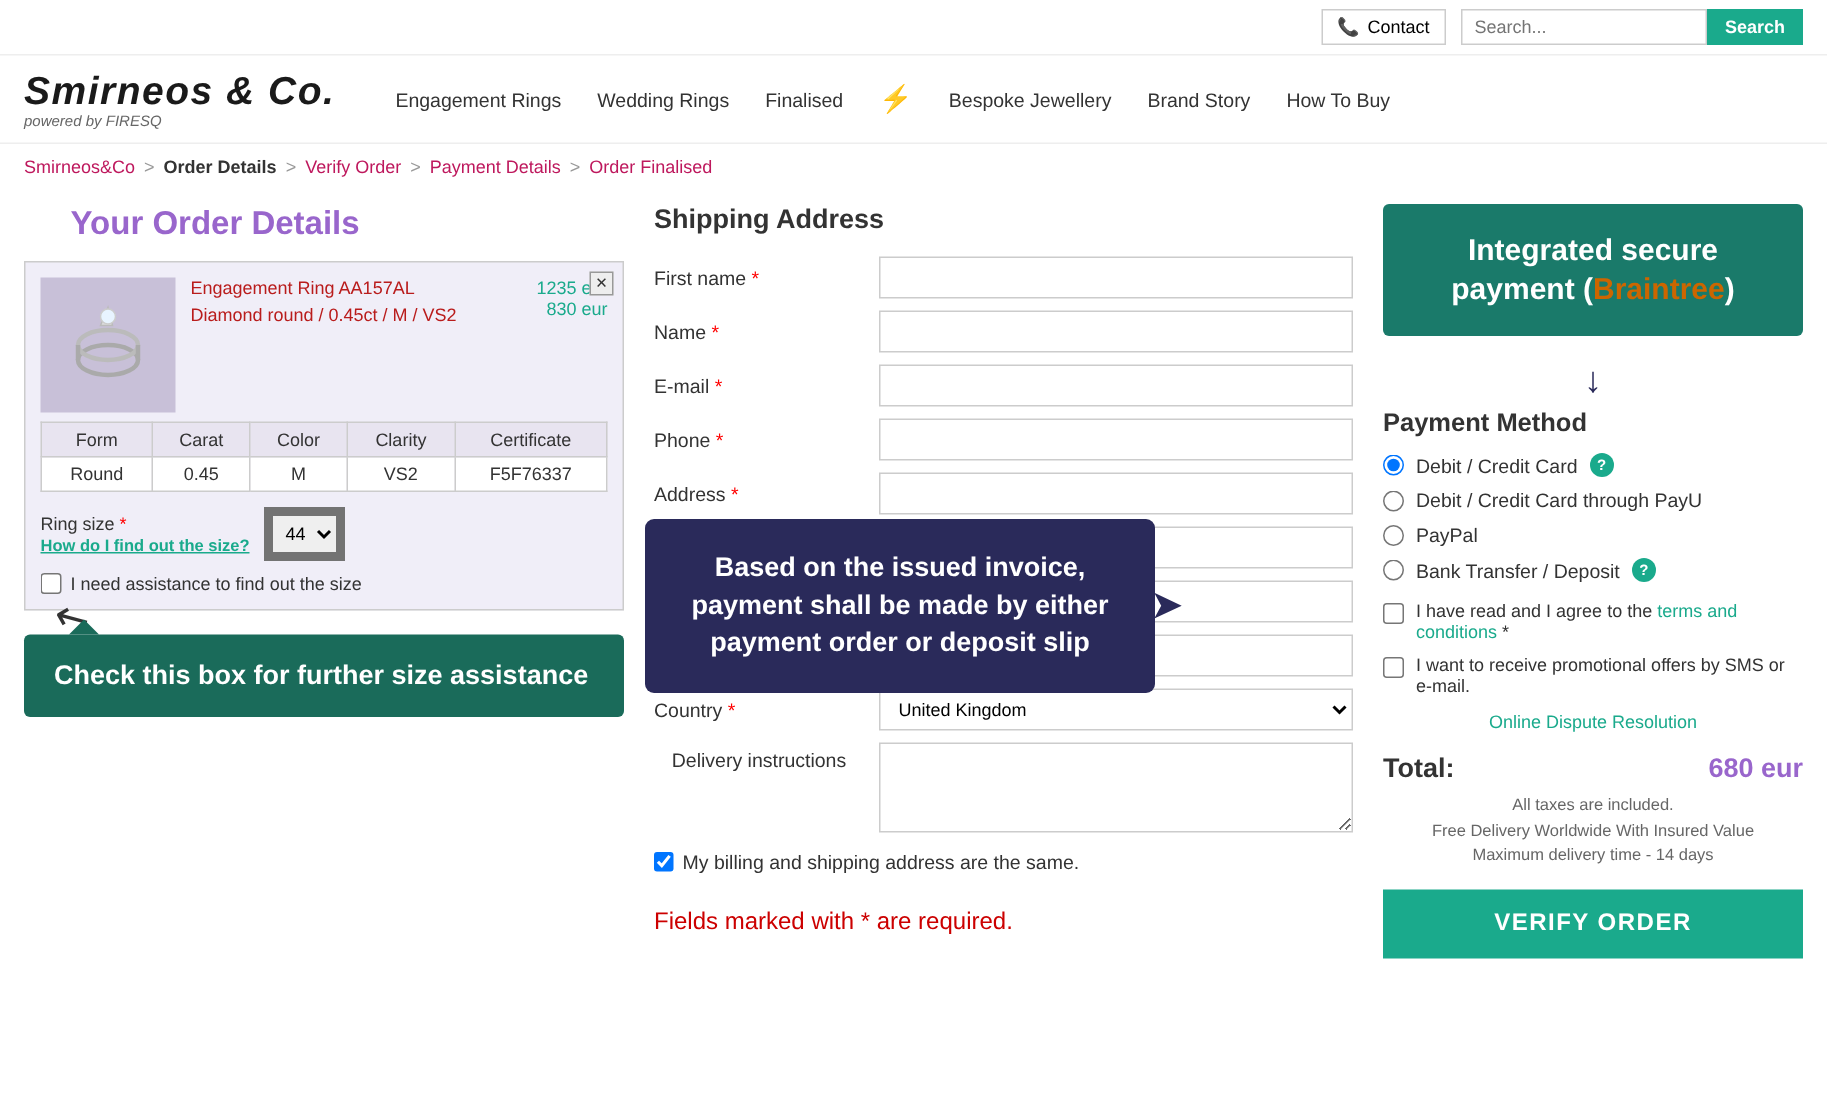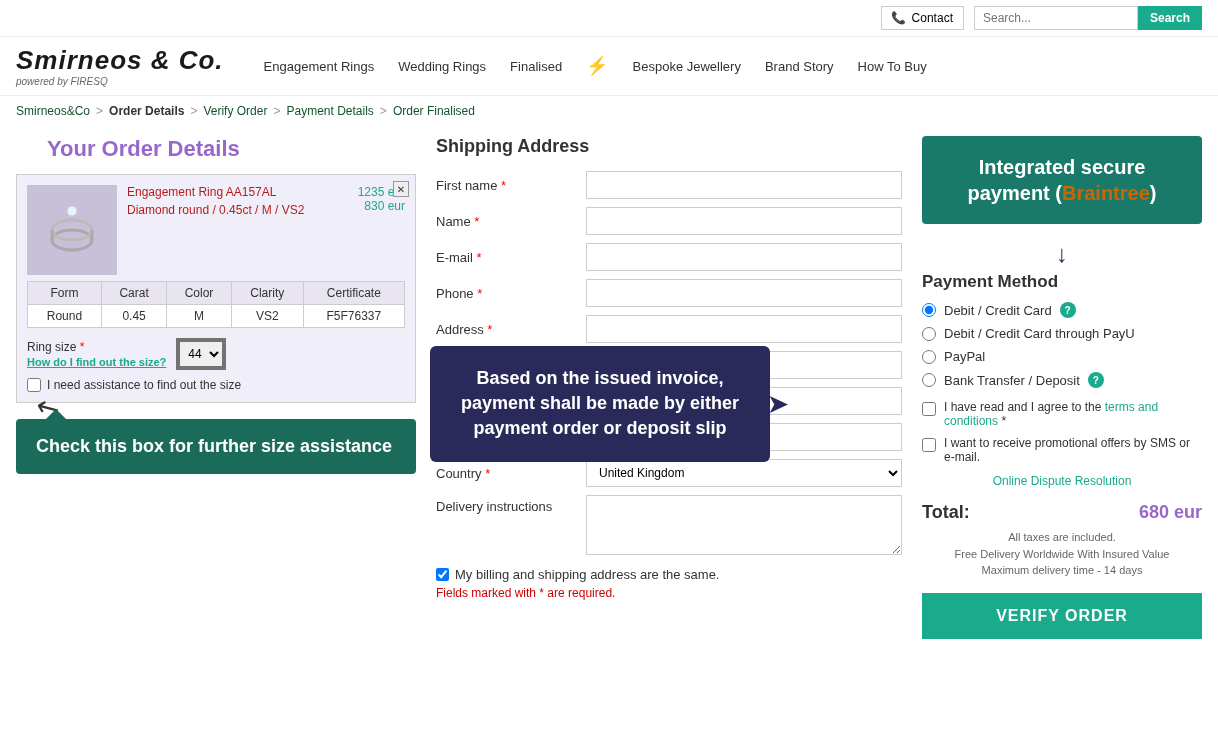--- a/index.html
+++ b/index.html
@@ -14,21 +14,21 @@
 
     .logo-nav { display: flex; align-items: center; padding: 8px 16px; border-bottom: 1px solid #eee; }
     .logo { margin-right: 40px; }
     .logo-title { font-size: 26px; font-style: italic; font-weight: bold; color: #1a1a1a; letter-spacing: 1px; }
     .logo-sub { font-size: 10px; color: #666; font-style: italic; }
     nav { display: flex; gap: 24px; align-items: center; }
     nav a { text-decoration: none; color: #333; font-size: 13px; }
 
     
     .breadcrumb { padding: 8px 16px; font-size: 12px; color: #666; display: flex; align-items: center; gap: 6px; }
-    .breadcrumb a { color: #14532d; text-decoration: none; }
+    .breadcrumb a { color: #be185d; text-decoration: none; }
     .breadcrumb .sep { color: #999; }
     .breadcrumb .active { color: #333; font-weight: bold; }
 
     
     .main { display: flex; padding: 10px 16px; gap: 20px; }
 
     
     .left-col { width: 400px; flex-shrink: 0; }
     .order-title { color: #9966cc; font-size: 22px; font-weight: bold; margin-bottom: 12px; margin-left: 31px; }
 
@@ -43,42 +43,42 @@
     .price-row { display: flex; flex-direction: column; align-items: flex-end; font-size: 12px; }
     .price-orig { color: #1aaa8c; }
     .price-disc { color: #1aaa8c; }
 
     .specs-table { width: 100%; border-collapse: collapse; margin-top: 6px; font-size: 12px; }
     .specs-table th { background: #e8e4f0; border: 1px solid #ccc; padding: 4px 8px; text-align: center; font-weight: normal; color: #333; }
     .specs-table td { border: 1px solid #ccc; padding: 4px 8px; text-align: center; background: #fff; }
 
     .ring-size-row { display: flex; align-items: center; gap: 10px; margin-top: 10px; font-size: 12px; }
     .size-link { color: #1aaa8c; font-size: 11px; cursor: pointer; display: block; margin-top: 2px; font-weight: bold; }
-    .ring-size-select { padding: 4px; border: 4px solid #737373; font-size: 12px; }
+    .ring-size-select { padding: 4px; border: 6px solid #737373; font-size: 12px; }
 
     .size-assist { display: flex; align-items: center; gap: 6px; margin-top: 8px; font-size: 12px; }
     .size-assist input[type="checkbox"] { width: 14px; height: 14px; }
 
     
     .tooltip-left { background: #1a6b5a; color: #fff; padding: 16px 20px; border-radius: 4px; margin-top: 16px; position: relative; font-size: 18px; font-weight: bold; line-height: 1.3; }
     .tooltip-left::before { content: ''; position: absolute; top: -20px; left: 30px; border: 10px solid transparent; border-bottom-color: #1a6b5a; }
 
     
     .mid-col { flex: 1; }
     .shipping-title { font-size: 18px; font-weight: bold; color: #333; margin-bottom: 14px; }
 
     .form-row { display: flex; align-items: center; margin-bottom: 8px; gap: 10px; }
     .form-label { width: 140px; font-size: 13px; color: #333; flex-shrink: 0; }
     .form-label .req { color: red; }
     .form-input { flex: 1; border: 1px solid #ccc; padding: 5px 8px; font-size: 12px; height: 28px; }
     .form-select { flex: 1; border: 1px solid #ccc; padding: 5px 8px; font-size: 12px; height: 28px; background: #fff; }
     .form-textarea { flex: 1; border: 1px solid #ccc; padding: 5px 8px; font-size: 12px; height: 60px; resize: vertical; }
 
     .billing-check { display: flex; align-items: center; gap: 6px; margin-top: 12px; font-size: 13px; }
-    .required-note { color: #cc0000; font-size: 12px; margin-top: 4px; }
+    .required-note { color: #cc0000; font-size: 16px; margin-top: 24px; }
 
     
     .right-col { width: 280px; flex-shrink: 0; }
 
     
     .payment-bubble { background: #1a7a6a; color: #fff; padding: 18px 20px; border-radius: 4px; text-align: center; font-size: 20px; font-weight: bold; line-height: 1.3; margin-bottom: 16px; position: relative; }
     .payment-bubble .braintree { color: #cc6600; }
 
     .payment-title { font-size: 17px; font-weight: bold; color: #333; margin-bottom: 10px; }
 
@@ -270,21 +270,21 @@
         <option selected="">United Kingdom</option>
         <option>Germany</option>
         <option>France</option>
         <option>Poland</option>
         <option>Romania</option>
         <option>USA</option>
       </select>
     </div>
 
     <div class="form-row" style="align-items:flex-start;">
-      <label class="form-label" style="padding-top:4px;">Delivery instructions</label>
+      <label class="form-label" style="padding-top:4px;text-align:center;">Delivery instructions</label>
       <textarea class="form-textarea" style=""></textarea>
     </div>
 
     <div class="billing-check">
       <input type="checkbox" id="billing-cb" checked="" style="">
       <label for="billing-cb">My billing and shipping address are the same.</label>
     </div>
 
     <div class="required-note">
       <span>Fields marked with * are required.</span>

